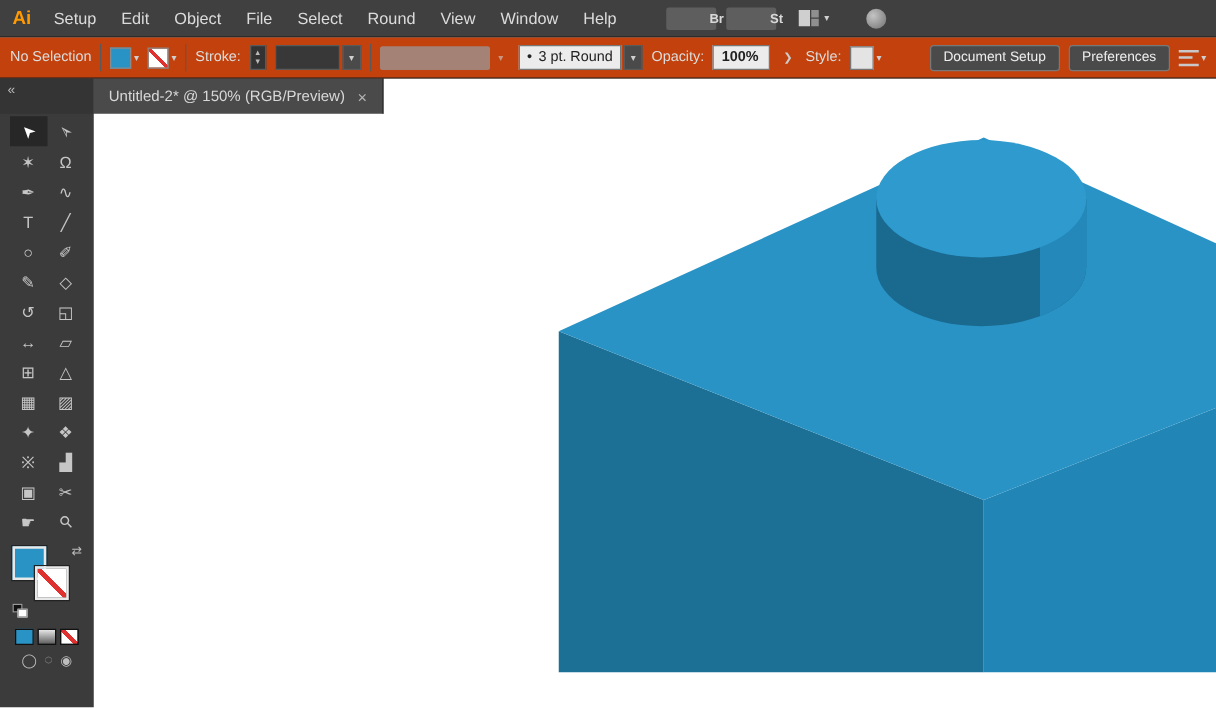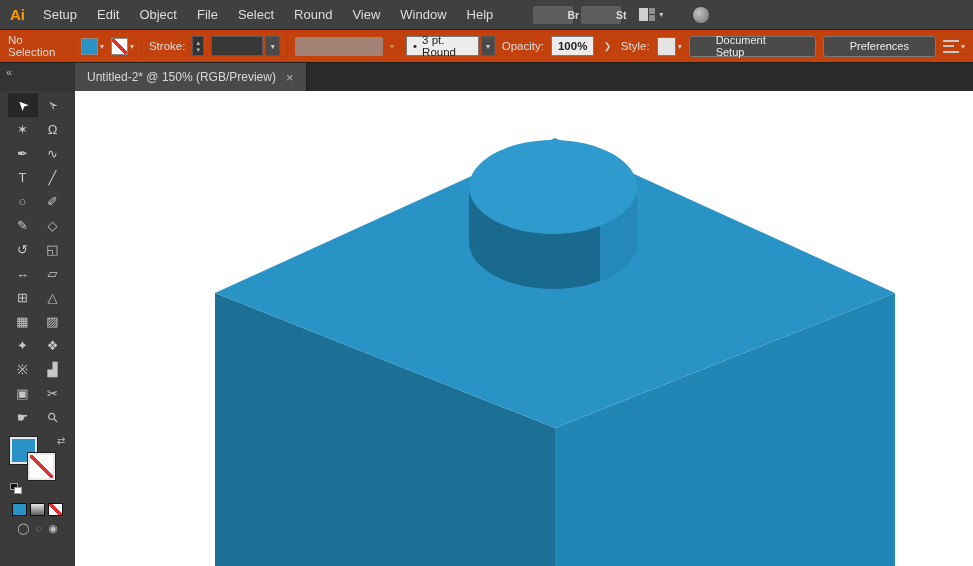--- a/index.html
+++ b/index.html
@@ -39,21 +39,21 @@
     display:flex; align-items:center; justify-content:center; }
   .brush-disabled { width:88px; height:19px; background:#9a9a9a; border-radius:2px; opacity:.75; }
   .brush-dd { width:14px; height:19px; display:flex; align-items:center; justify-content:center; opacity:.6; }
   .light-field { height:20px; background:#ececec; color:#222; border:1px solid #777;
     display:flex; align-items:center; padding:0 6px; gap:5px; font-size:11.5px; }
   .opacity-field { width:46px;font-weight:bold; }
   .chev { width:14px; height:20px; display:flex; align-items:center; justify-content:center;
     color:#ccc; font-size:9px; }
   .style-sw { width:19px; height:19px; background:#e4e4e4; border:1px solid #777; }
   .btn { height:21px; background:#4a4a4a; border:1px solid #787878; border-radius:3px;
-    color:#eee; font-size:11px; padding:0 26px; display:flex; align-items:center; }
+    color:#eee; font-size:11px; padding:0 10px; display:flex; align-items:center; }
   .align-icon { width:16px; height:13px; display:flex; flex-direction:column; justify-content:space-between; }
   .align-icon i { height:2px; background:#c9c9c9; }
   .align-icon i:nth-child(1){width:100%;} .align-icon i:nth-child(2){width:70%;} .align-icon i:nth-child(3){width:100%;}
   .push { margin-left:auto; }
 
   
   .main-row { display:flex; height:503px; }
   .left-col { width:75px; background:#3b3b3b; display:flex; flex-direction:column; flex-shrink:0; }
   .collapse-strip { height:28px; display:flex; align-items:flex-start; padding:3px 0 0 6px;
     color:#bdbdbd; font-size:11px; background:#343434; }
@@ -77,21 +77,21 @@
   .md-s { position:absolute; left:4px; top:4px; width:8px; height:7px; background:#fff; border:1px solid #999; }
 
   .mode-btns { display:flex; gap:3px; justify-content:center; margin-top:14px; }
   .mbtn { width:15px; height:13px; border:1px solid #111; }
   .mbtn.color { background:#2a93c6; }
   .mbtn.grad { background:linear-gradient(180deg,#e5e5e5,#5f5f5f); }
   .mbtn.none { background:linear-gradient(45deg,#fff 40%,#e03131 40%,#e03131 60%,#fff 60%); }
   .draw-modes { display:flex; gap:6px; justify-content:center; margin-top:6px;
     color:#bdbdbd; font-size:11px; }
 
-  .right-col { flex:1; display:flex; flex-direction:column; min-width:0;justify-content:flex-end; }
+  .right-col { flex:1; display:flex; flex-direction:row; min-width:0;justify-content:flex-end; }
   .tab-bar { height:28px; background:#2a2a2a; display:flex; align-items:stretch; }
   .tab { background:#4a4a4a; display:flex; align-items:center; gap:10px; padding:0 12px;
     color:#d8d8d8; font-size:12px; border-right:1px solid #1f1f1f; }
   .tab-close { color:#b5b5b5; font-size:13px; cursor:default; }
 
   .canvas { flex:1; background:#ffffff; position:relative; overflow:hidden; }
   .canvas svg { position:absolute; left:0; top:0; }
 </style>
 </head>
 <body>

